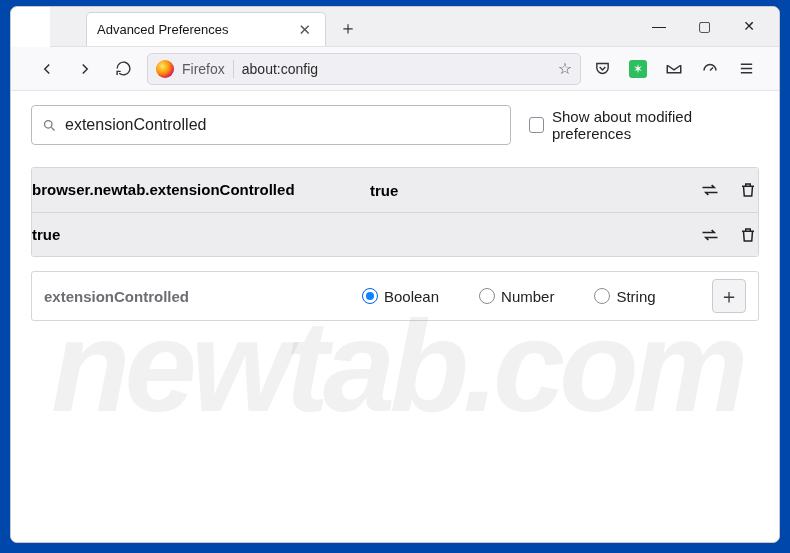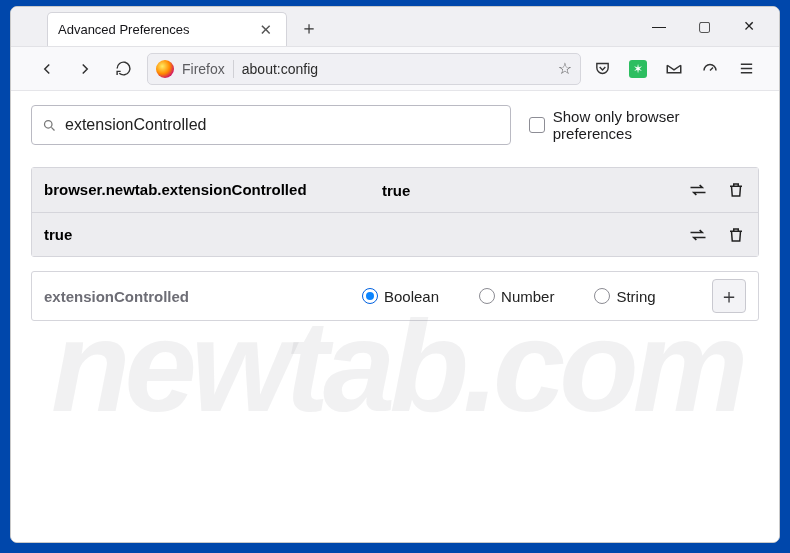--- a/index.html
+++ b/index.html
@@ -22,20 +22,21 @@
     flex-direction: column;
     overflow: hidden;
   }
   
   .titlebar {
     height: 40px;
     background: #f0f0f3;
     display: flex;
     align-items: flex-end;
     border-bottom: 1px solid #e2e2e6;
+    margin-left: 39px;
   }
   .tabs-area { display:flex; align-items:center; flex:1; padding-left:36px; }
   .tab {
     height: 34px;
     width: 240px;
     background:#fff;
     border:1px solid #d4d4da;
     border-bottom:none;
     border-radius:5px 5px 0 0;
     display:flex;
@@ -78,21 +79,21 @@
     flex:0 0 480px;height:40px;border:1px solid #babac3;border-radius:4px;
     display:flex;align-items:center;padding:0 10px;gap:8px;font-size:16px;color:#222;
   }
   .search-box .mag{color:#777;font-size:15px;}
   .show-mod{display:flex;align-items:center;gap:8px;font-size:15px;color:#1c1c1e;}
   .show-mod .cb{width:16px;height:16px;border:1px solid #8d8d95;border-radius:3px;background:#fff;}
   .prefs-table{
     margin-top:22px;border:1px solid #d5d5db;border-radius:3px;
   }
   .pref-row{
-    display:flex;align-items:center;min-height:44px;padding:10px 12px;
+    display:flex;align-items:center;min-height:44px;padding:10px 0;
     font-size:15px;gap:8px;
   }
   .pref-row.modified{background:#ededf0;font-weight:700;}
   .pref-row+.pref-row{border-top:1px solid #d5d5db;}
   .pref-name{width:330px;word-break:break-word;line-height:1.25;}
   .pref-val{flex:1;}
   .row-actions{display:flex;gap:18px;align-items:center;}
   .icon-btn{width:20px;height:20px;color:#333;display:flex;align-items:center;justify-content:center;}
   .new-pref{
     margin-top:14px;border:1px solid #d5d5db;border-radius:3px;
@@ -197,21 +198,21 @@
         <span class="mag">
           <svg width="15" height="15" viewBox="0 0 24 24" fill="none" stroke="#777" stroke-width="2">
               <circle cx="10" cy="10" r="6"></circle>
               <path d="M20 20l-5-5"></path>
             </svg>
         </span>
         <span>extensionControlled</span>
       </div>
       <label class="show-mod">
         <span class="cb"></span>
-        <span>Show only browser preferences</span>
+        <span>Show about modified preferences</span>
       </label>
     </div>
 
     <div class="prefs-table">
       <div class="pref-row modified">
         <div class="pref-name">browser.newtab.extensionControlled</div>
         <div class="pref-val">true</div>
         <div class="row-actions">
           <span class="icon-btn">
             <svg width="20" height="20" viewBox="0 0 24 24" fill="none" stroke="#222" stroke-width="2">

